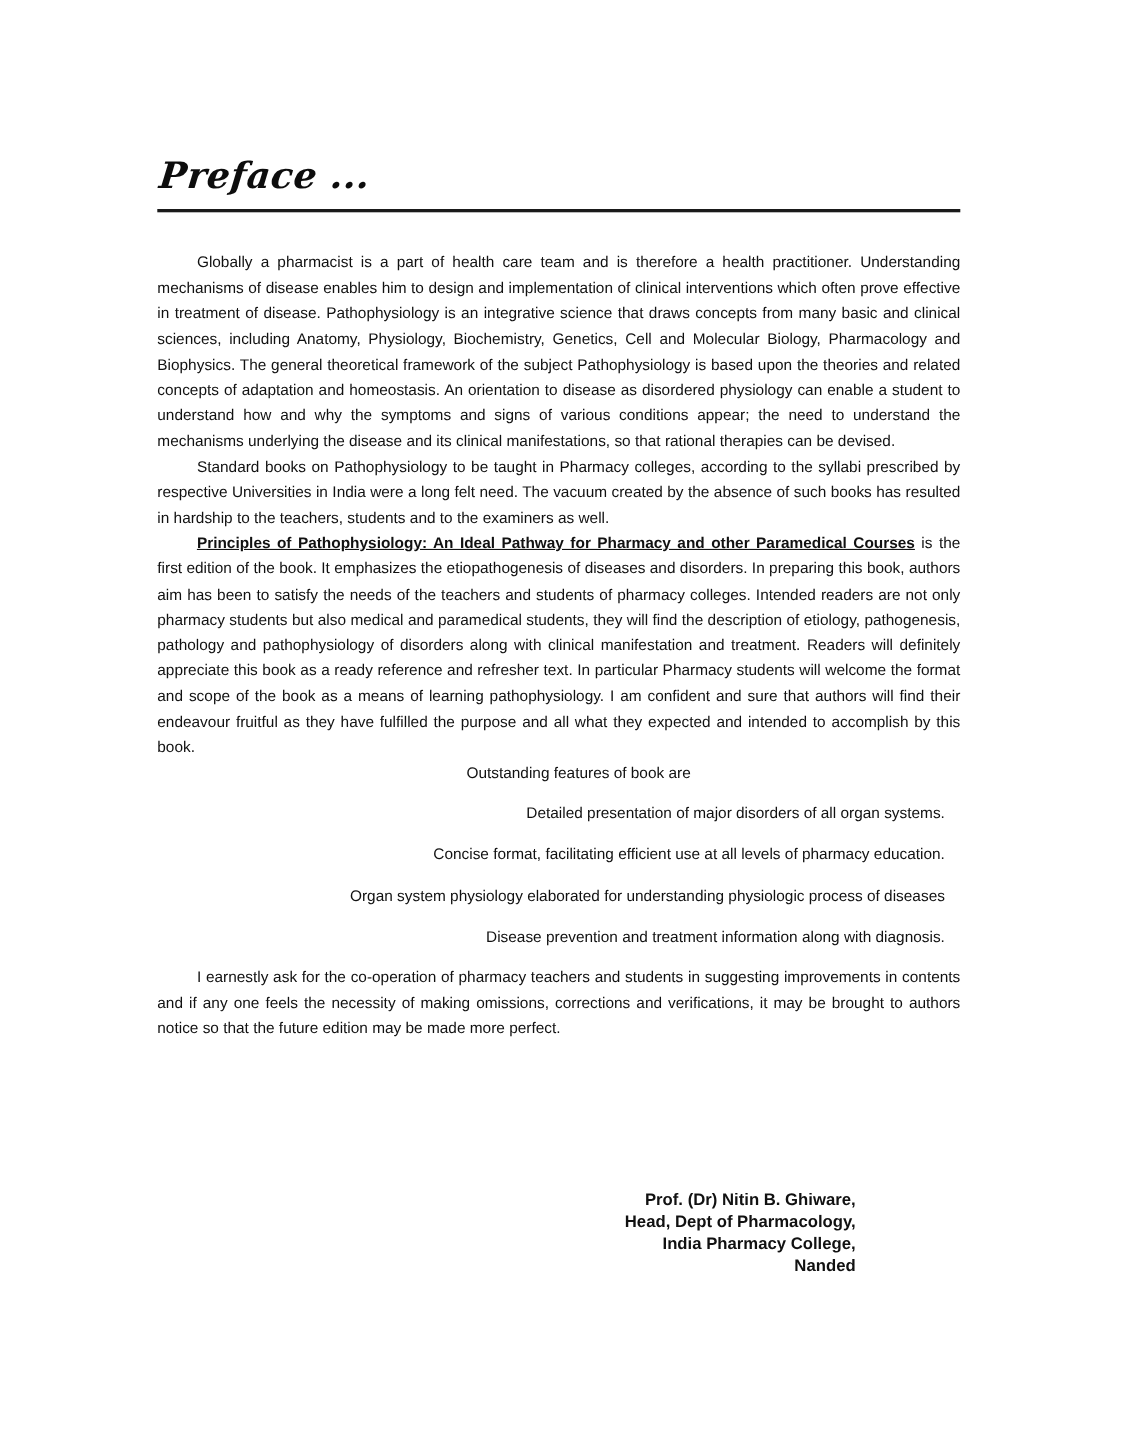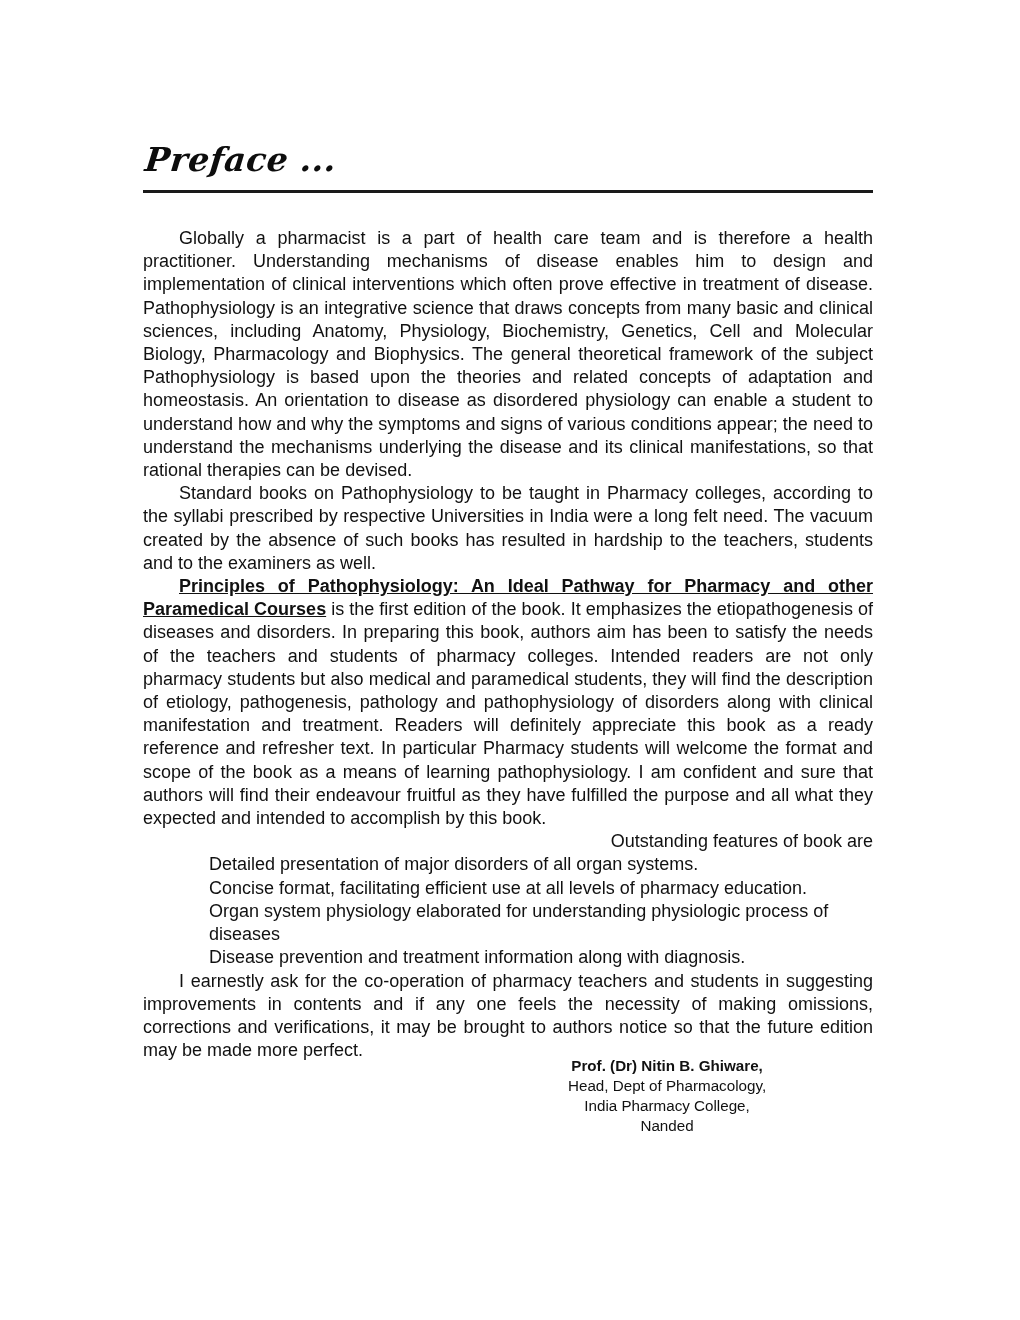--- a/index.html
+++ b/index.html
@@ -55,21 +55,21 @@
     left: 0;
     top: 50px;
     width: 730px;
     height: 3px;
     background: #1a1a1a;
   }
 
   
   .body-text {
     margin-top: 29px;
-    font-size: 18px;
+    font-size: 14px;
     line-height: 23.2px;
     text-align: justify;
     text-justify: inter-word;
     color: #111111;
   }
 
   p.para {
     margin: 0;
     text-indent: 36px;
     text-align: justify;
@@ -77,51 +77,51 @@
 
   b.strong {
     font-weight: 700;
     text-decoration: underline;
   }
 
   
   .features-intro {
     margin: 0;
     text-indent: 36px;
-    text-align: right;
+    text-align: center;
   }
   ul.features-list {
     list-style: none;
     margin: 0;
     padding: 0;
   }
   ul.features-list li {
-    margin: 0;
+    margin: 14px;
     padding: 0 0 0 66px;
-    text-align: left;
+    text-align: right;
     line-height: 23.2px;
   }
 
   
   .signature {
     position: absolute;
     left: 568px;
-    top: 1056px;
+    top: 1081px;
     font-size: 15.2px;
     line-height: 20px;
     color: #111111;
-    text-align: center;
+    text-align: right;
   }
   .signature .sig-name {
     font-weight: 700;
     display: block;
   }
   .signature .sig-line {
     display: block;
-    font-weight: 400;
+    font-weight: 700;
   }
 </style>
 </head>
 <body>
 
 <div class="page">
 
   <div class="content">
 
     <div class="title-block">

